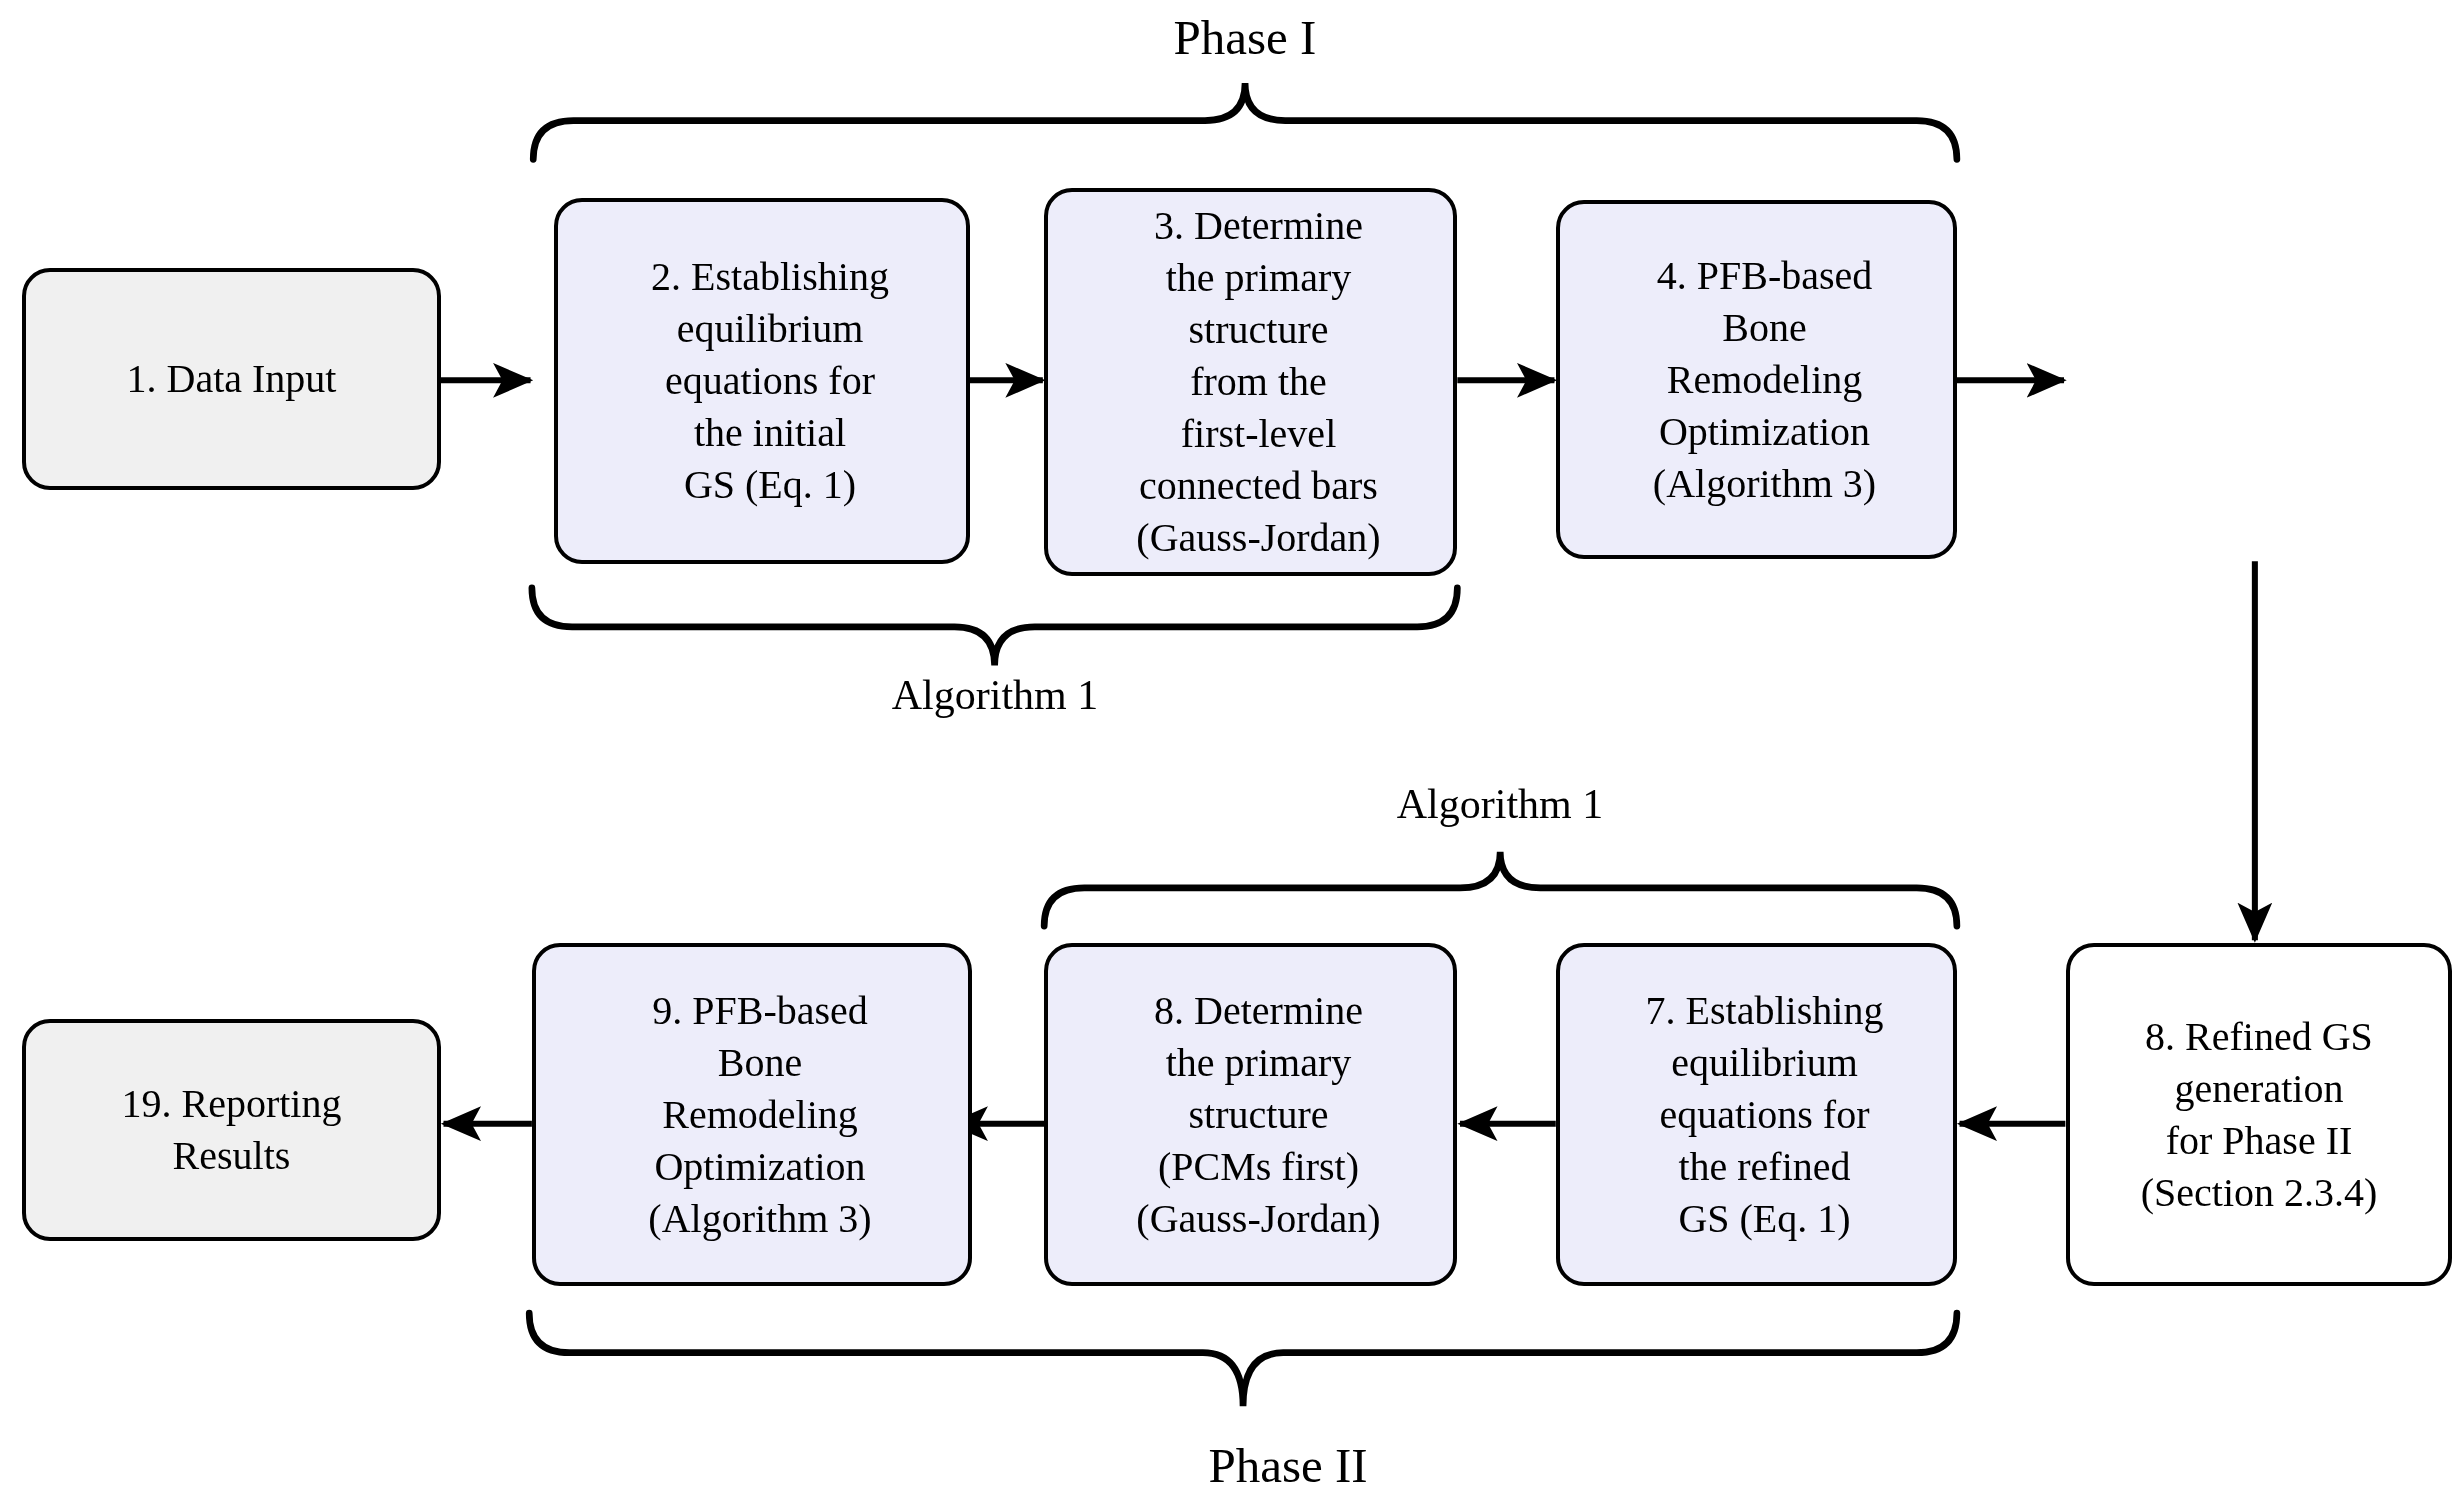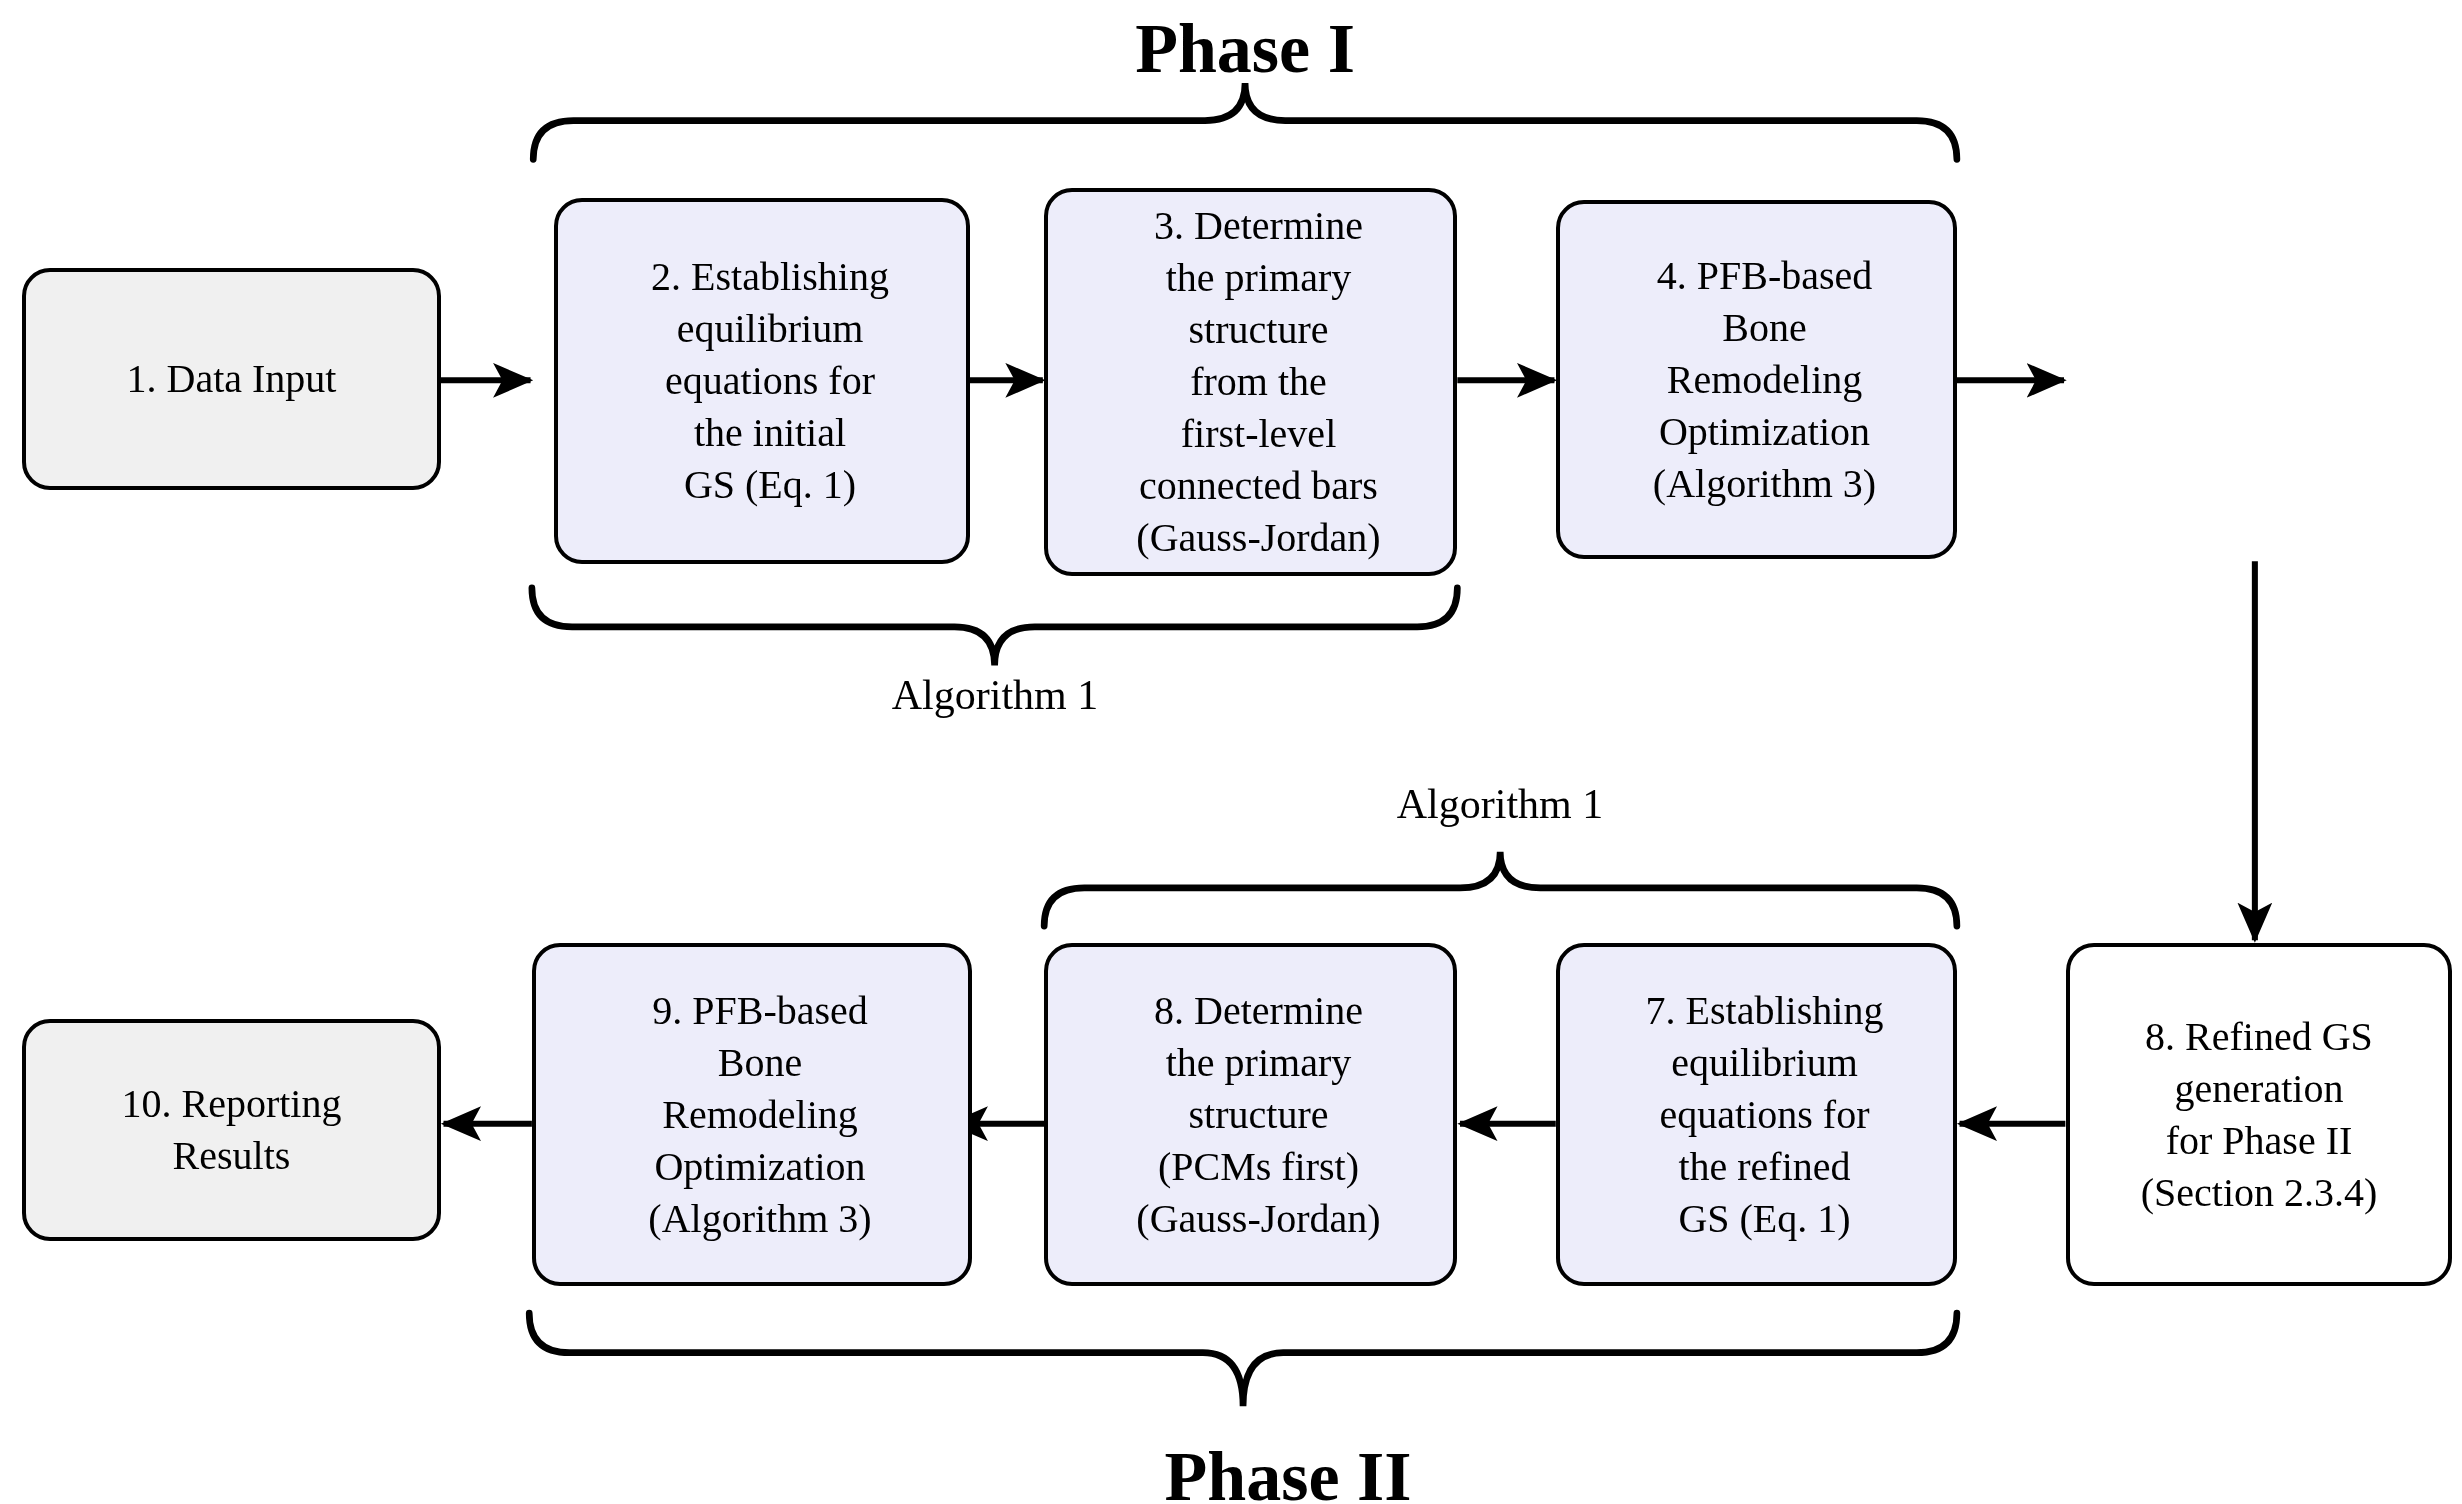--- a/index.html
+++ b/index.html
@@ -31,21 +31,21 @@
   #b3 {left:1044px;top:188px;  width:413px; height:388px;}
   #b4 {left:1556px;top:200px;  width:401px; height:359px;}
   #b5 {left:2066px;top:197px;  width:386px; height:364px;}
   #b6 {left:2066px;top:943px; width:386px; height:343px;}
   #b7 {left:1556px;top:943px; width:401px; height:343px;}
   #b8 {left:1044px;top:943px; width:413px; height:343px;}
   #b9 {left:532px; top:943px; width:440px; height:343px;}
   #b10{left:22px;  top:1019px; width:419px; height:222px;}
   .phase-label{
     position:absolute;transform:translateX(-50%);
-    font-weight:bold;font-size:70px;white-space:nowrap;
+    font-weight:normal;font-size:49px;white-space:nowrap;
   }
   #phase1{left:1245px;top:9.4px;}
   #phase2{left:1288px;top:1425px;margin-top:12px;}
   .algo-label{
     position:absolute;transform:translateX(-50%);
     font-size:42px;white-space:nowrap;
   }
   #algo1top{left:995px;top:671px;}
   #algo1bottom{left:1500px;top:780px;}
   .wire{stroke:var(--c-stroke,#000);stroke-width:9;fill:none;}
@@ -123,17 +123,17 @@
   <div class="box fill-lavender" id="b8">8. Determine
 the primary
 structure
 (PCMs first)
 (Gauss-Jordan)</div>
   <div class="box fill-lavender" id="b9">9. PFB-based
 Bone
 Remodeling
 Optimization
 (Algorithm 3)</div>
-  <div class="box fill-gray" id="b10">10. Reporting
+  <div class="box fill-gray" id="b10">19. Reporting
 Results</div>
 
 </div>
 
 
 </body></html>

